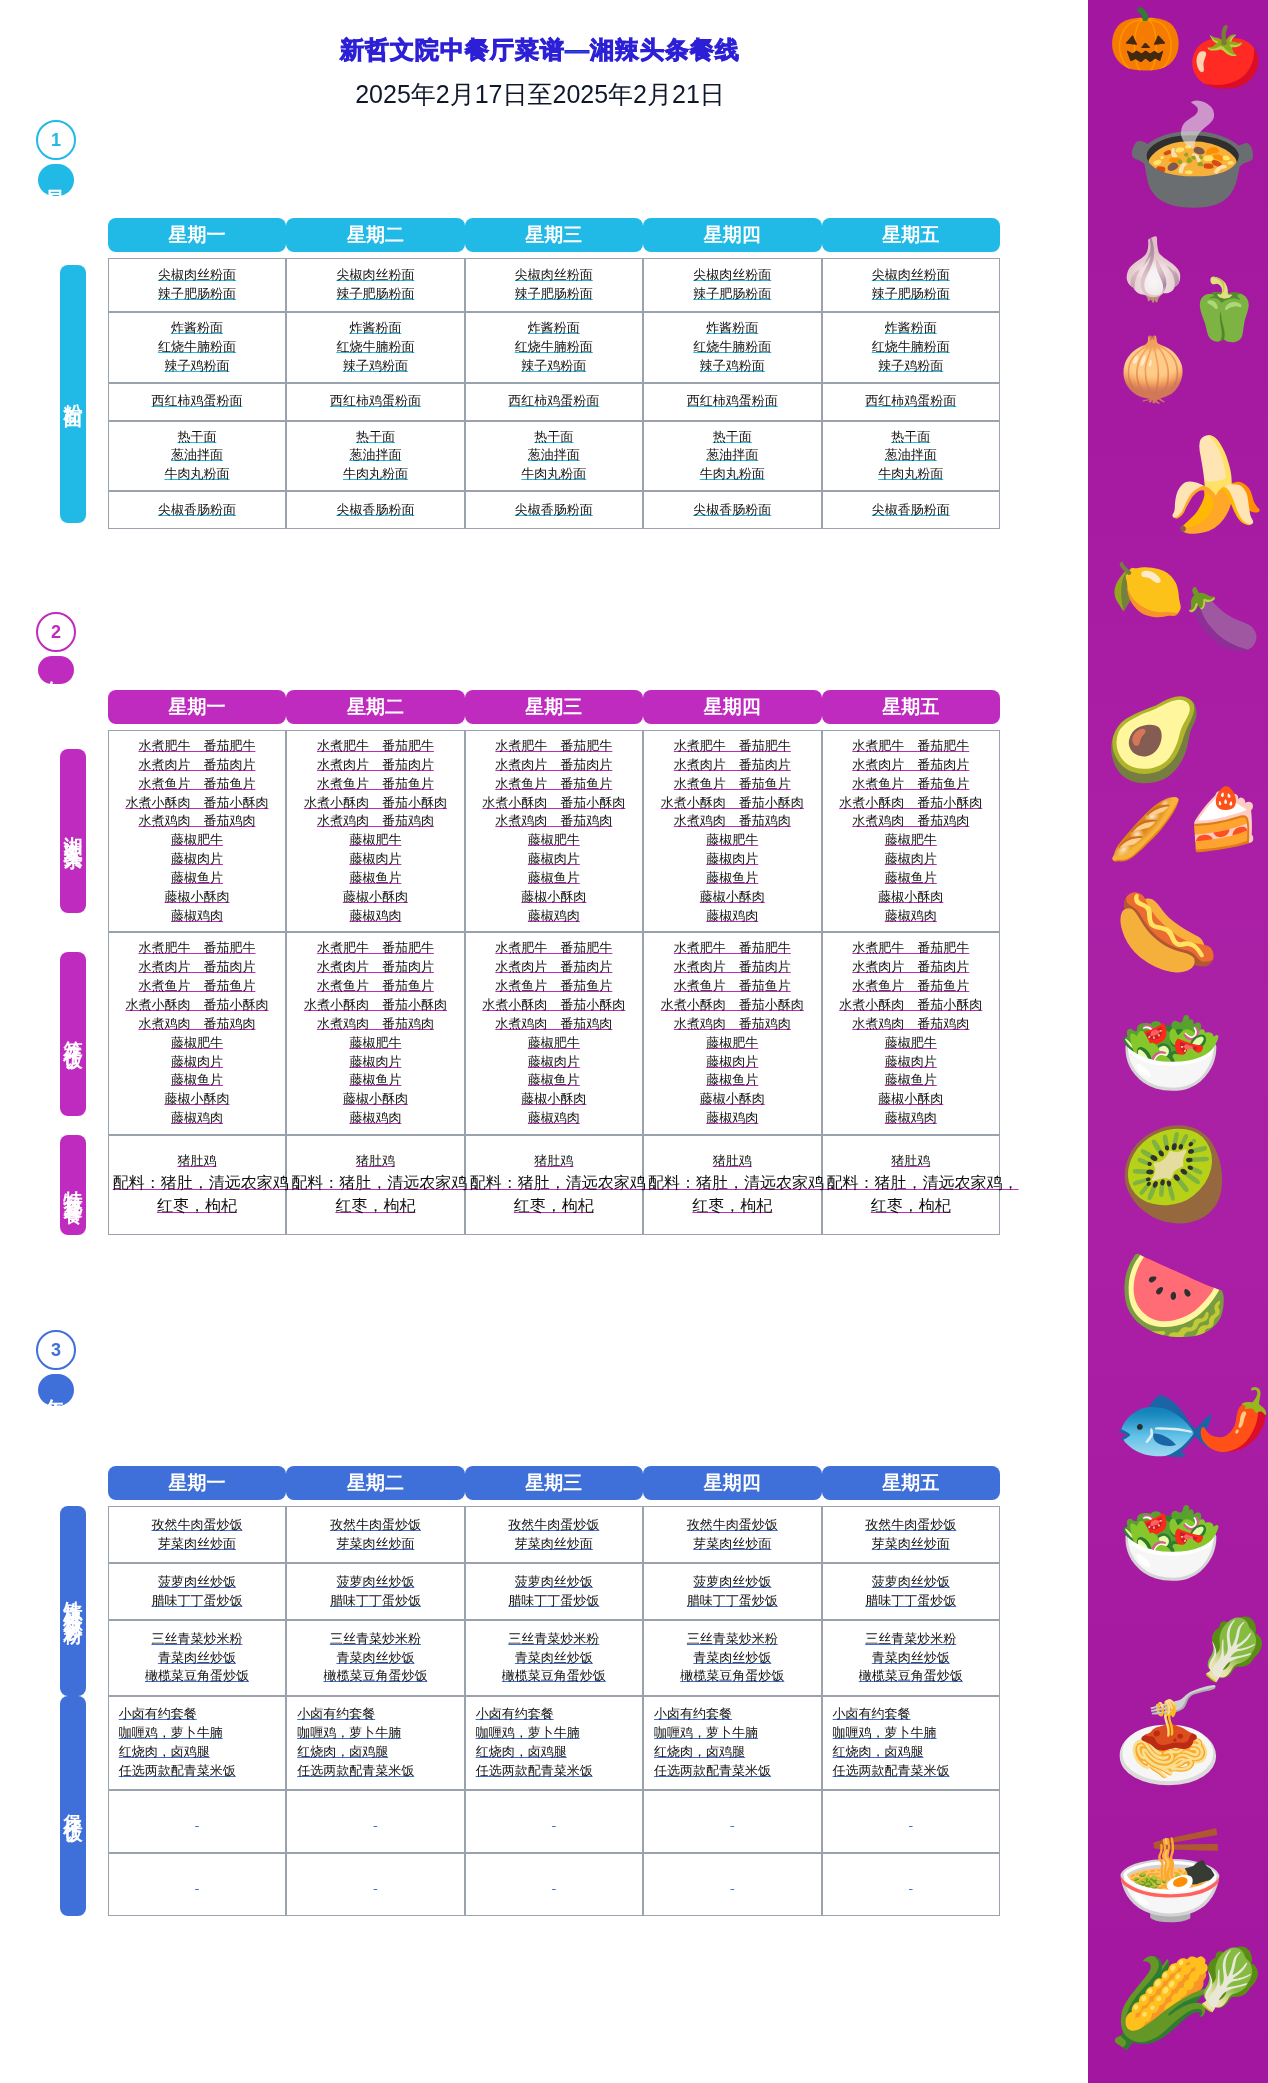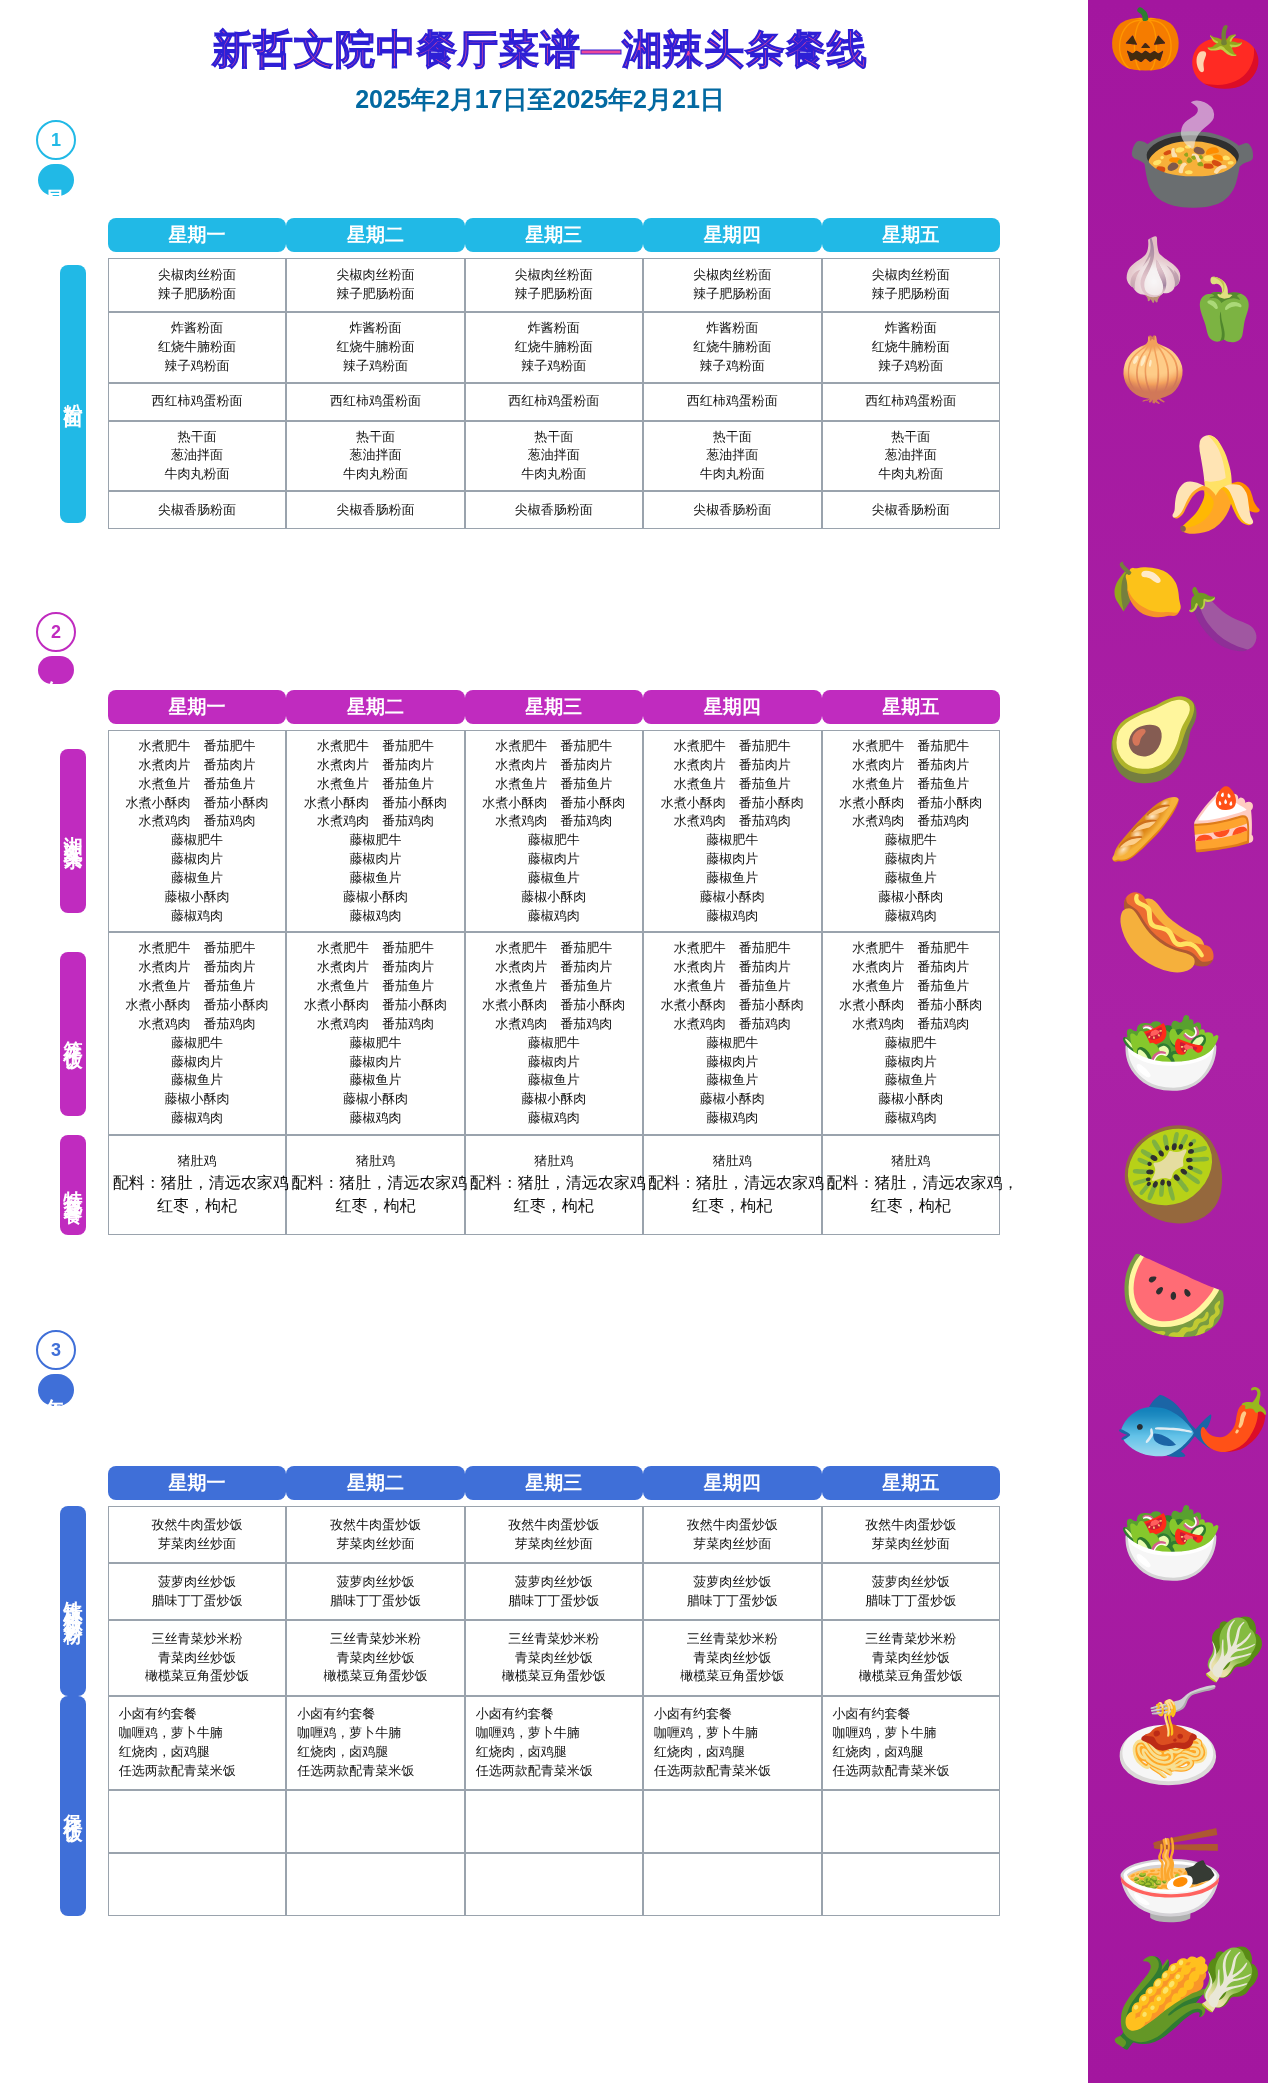--- a/index.html
+++ b/index.html
@@ -24,26 +24,26 @@
     position:absolute; font-size:60px; line-height:1;
     text-align:center; width:100px;
   }
 
   
   .header {
     position:absolute; left:60px; top:22px; width:960px;
     text-align:center;
   }
   .header h1 {
-    margin:0; font-size:40px; font-weight:bold; color:#ec4899;
+    margin:12px; font-size:24px; font-weight:bold; color:#1d4ed8;
     letter-spacing:1px;
     -webkit-text-stroke: 1px #2d1fd6;
   }
   .header h2 {
-    margin:6px 0 0 0; font-size:25px; font-weight:bold; color:#0369a1;
+    margin:6px 0 0 0; font-size:25px; font-weight:normal; color:#0f172a;
   }
 
   
   .sec {
     position:absolute;
   }
   .sec-badge {
     position:absolute; left:0; top:0;
     width:40px; height:40px; border-radius:50%;
     border:2px solid currentColor;
@@ -64,20 +64,21 @@
     color:#fff; font-weight:bold; font-size:19px;
     display:flex; align-items:center; justify-content:center;
     border-radius:8px;
   }
 
   
   .tbl-wrap { position:absolute; }
   table.menu {
     border-collapse:separate; border-spacing:0;
     table-layout:fixed;
+    text-decoration:underline;
   }
   table.menu th {
     color:#fff; font-size:19px; font-weight:bold;
     height:34px; border-radius:8px;
   }
   table.menu th.spacer { background:transparent; }
   table.menu td.cell {
     border:1px solid #9aa3ad;
     font-size:13px; color:#111; line-height:1.45;
     text-align:center; vertical-align:middle;

